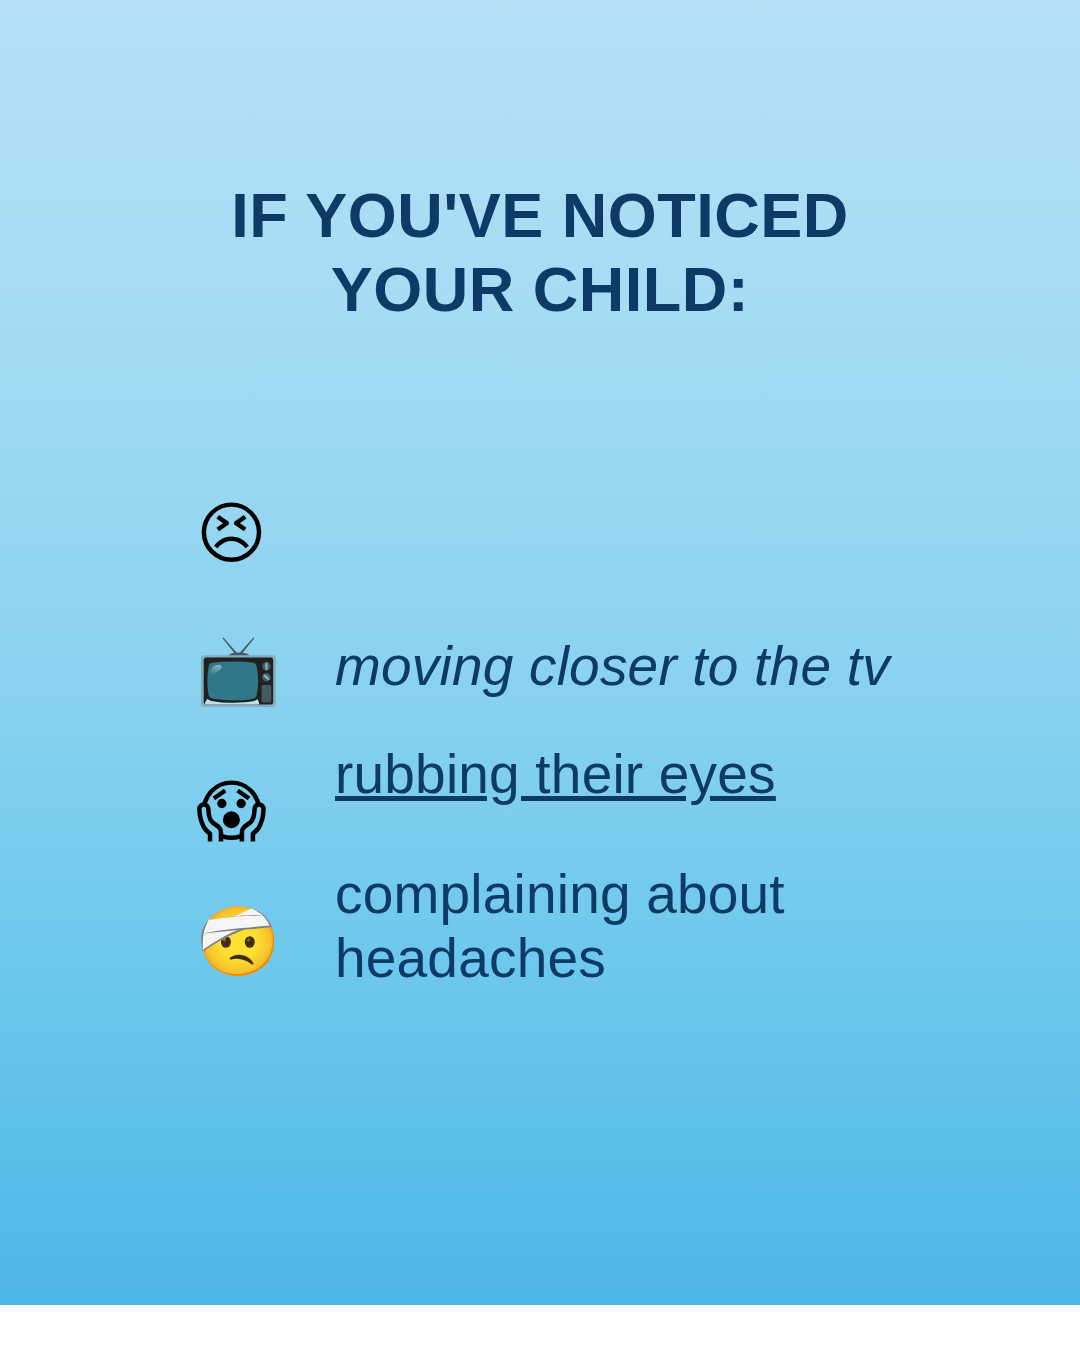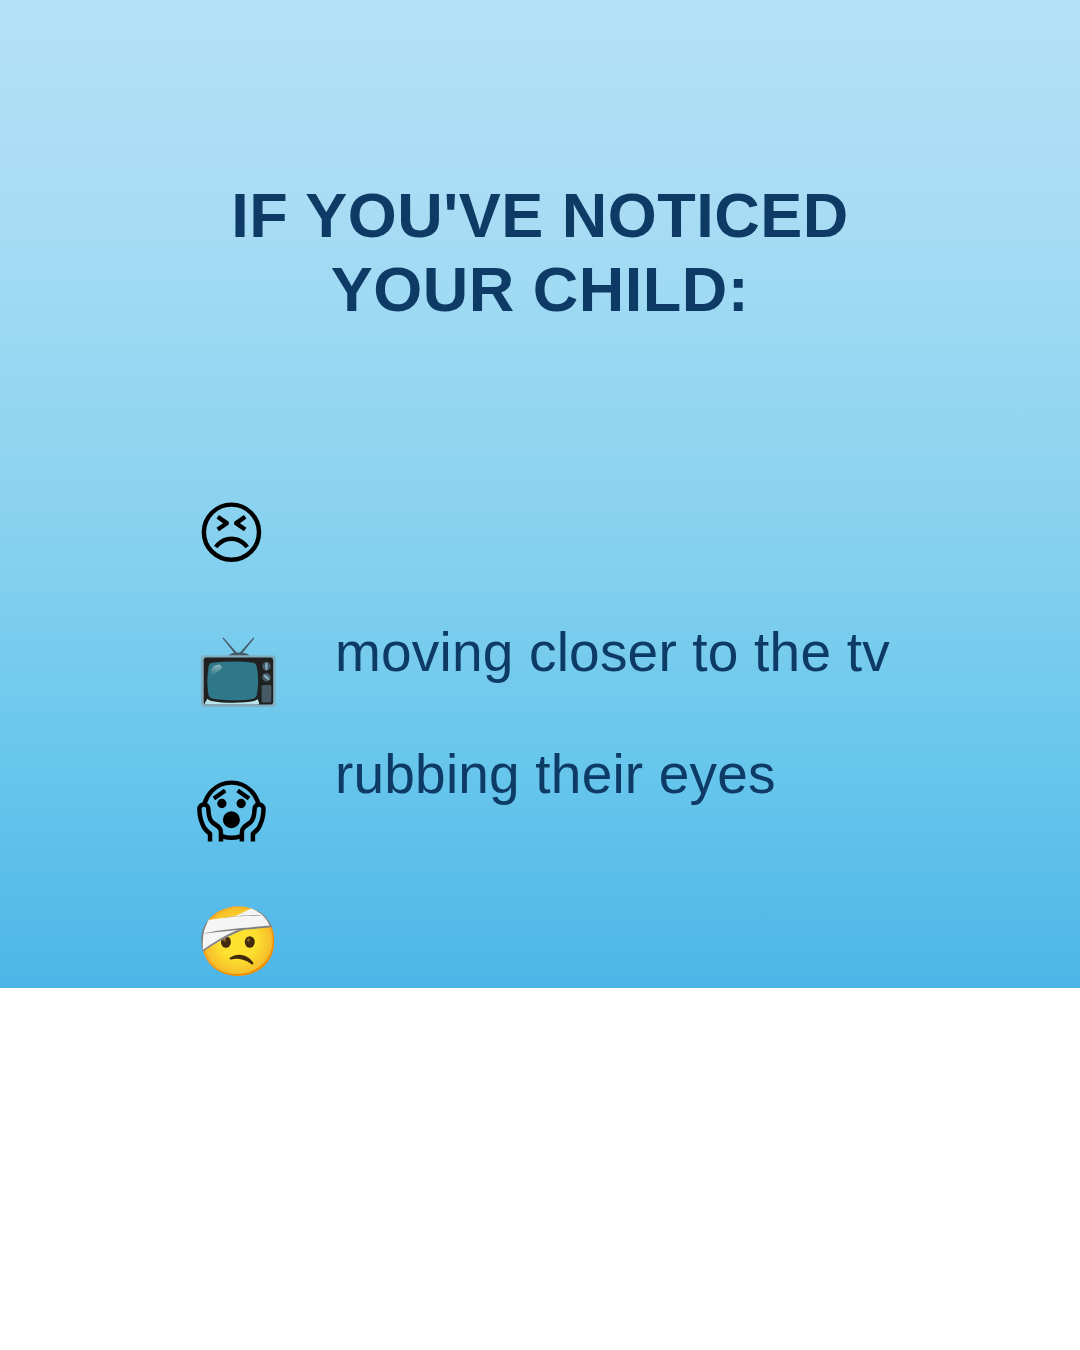--- a/index.html
+++ b/index.html
@@ -10,21 +10,21 @@
   body {
     width: 1080px;
     height: 1350px;
     overflow: hidden;
     font-family: "Liberation Sans", sans-serif;
   }
 
   #poster {
     position: relative;
     width: 1080px;
-    height: 988px;
+    height: 1305px;
     background: linear-gradient(180deg,
                 #b4e1f6 0%,
                 #a7dcf4 22%,
                 #8cd3f0 50%,
                 #6ac7ec 76%,
                 #4cb6e8 100%);
     box-sizing: border-box;
     overflow: hidden;
   }
 
@@ -82,25 +82,25 @@
     letter-spacing: 0.2px;
     white-space: pre-line;
   }
 
   
   .row-0 .symptom-emoji { margin-top: 8px; }
   .row-0 .symptom-text  { margin-top: 0px; }
 
   .row-1 { margin-top: 8px; }
   .row-1 .symptom-emoji { margin-top: 18px; }
-  .row-1 .symptom-text  { margin-top: 2px; }
+  .row-1 .symptom-text  { margin-top: 16px; font-style: italic; }
 
   .row-2 { margin-top: 6px; }
   .row-2 .symptom-emoji { margin-top: 36px; }
-  .row-2 .symptom-text  { margin-top: 0px; }
+  .row-2 .symptom-text  { margin-top: 0px; text-decoration: underline; }
 
   .row-3 { margin-top: 2px; }
   .row-3 .symptom-emoji { margin-top: 46px; }
   .row-3 .symptom-text  { margin-top: 0px; }
 </style>
 </head>
 <body>
 
 <div id="poster">
 
@@ -118,16 +118,18 @@
       <span class="symptom-text">moving closer to the tv</span>
     </div>
 
     <div class="symptom-row row-2">
       <span class="symptom-emoji">😱</span>
       <span class="symptom-text">rubbing their eyes</span>
     </div>
 
     <div class="symptom-row row-3">
       <span class="symptom-emoji">🤕</span>
+      <span class="symptom-text">complaining about
+headaches</span>
     </div>
 
   </div>
 </div>
 
 </body></html>

